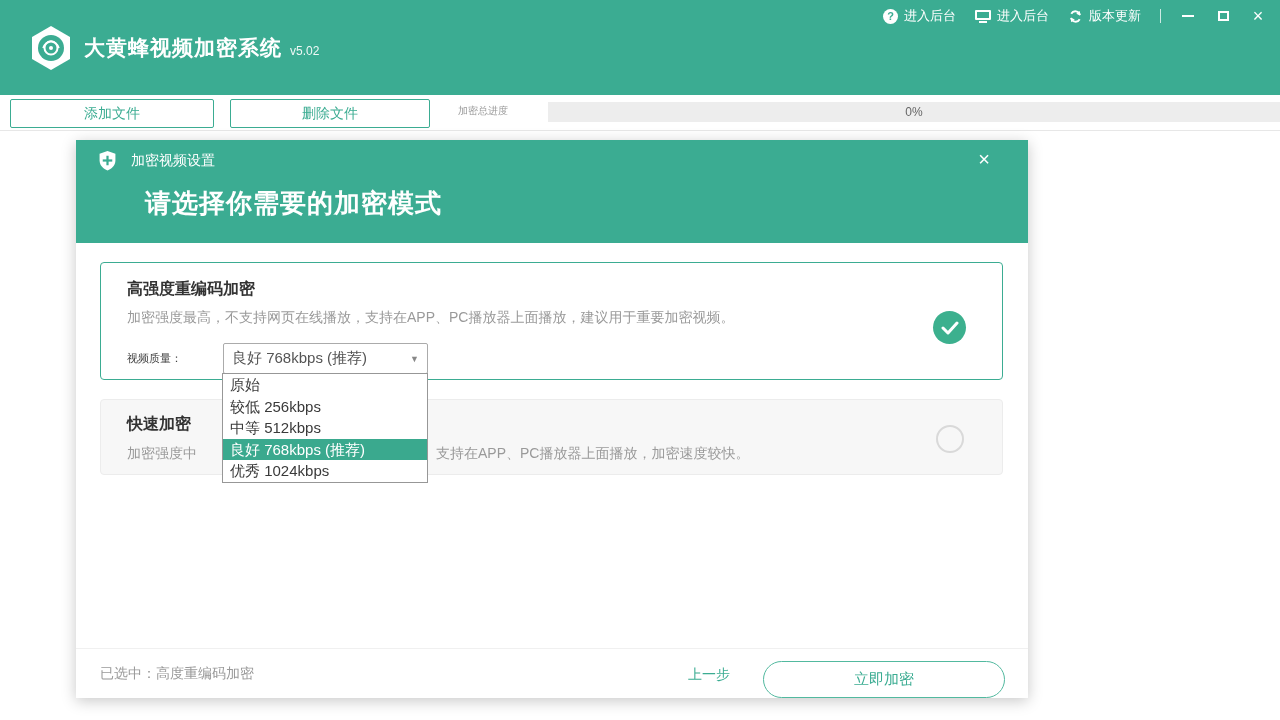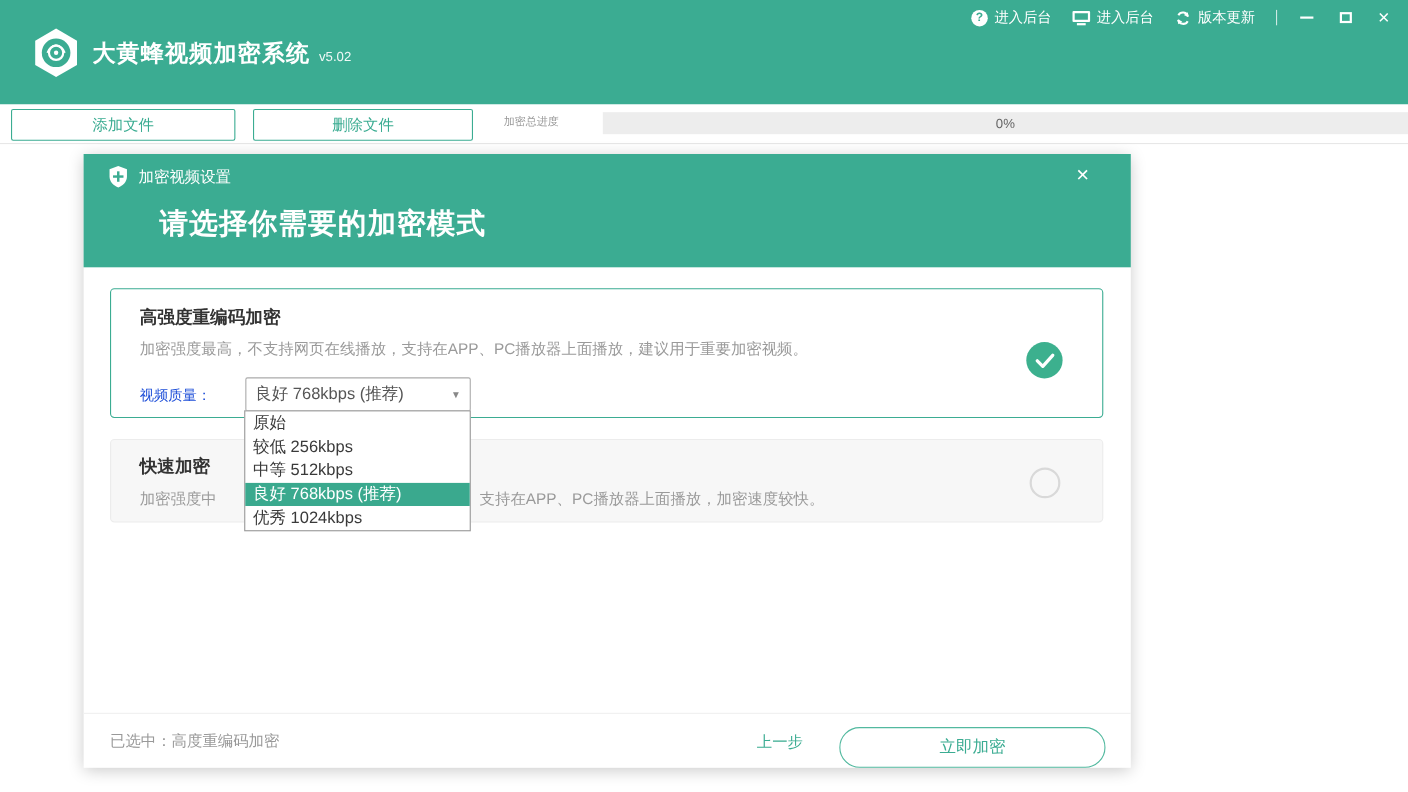--- a/index.html
+++ b/index.html
@@ -42,32 +42,32 @@
   .btn-del { left:230px; width:200px; }
   .progress-label { position:absolute; left:458px; top:9px; font-size:10px; color:#999; }
   .progress-track { position:absolute; left:548px; top:7px; width:732px; height:20px; background:#ededed; }
   .progress-text { position:absolute; left:0; top:0; width:100%; height:100%; display:flex;
     align-items:center; justify-content:center; font-size:12px; color:#666; }
 
   
   .modal { position:absolute; left:76px; top:140px; width:952px; height:558px; background:#fff;
     box-shadow:0 3px 14px rgba(0,0,0,.22); }
   .modal-header { position:absolute; left:0; top:0; width:100%; height:103px; background:#3bac92; }
-  .mh-row { position:absolute; left:22px; top:10px; display:flex; align-items:center; gap:9px; }
+  .mh-row { position:absolute; left:22px; top:10px; display:flex; align-items:center; gap:14px; }
   .mh-title { color:#fff; font-size:14px; }
   .modal-close { position:absolute; right:38px; top:8px; color:#fff; font-size:20px; cursor:pointer; }
   .modal-heading { position:absolute; left:69px; top:46px; color:#fff; font-size:26px; font-weight:bold; letter-spacing:1px; }
 
   .card { position:absolute; left:24px; width:903px; border-radius:4px; }
   .card-strong { top:122px; height:118px; background:#fff; border:1px solid #3bac92; }
   .card-fast { top:259px; height:76px; background:#f7f7f7; border:1px solid #ececec; }
   .card-title { position:absolute; left:26px; font-size:16px; font-weight:bold; color:#333; }
   .card-desc { position:absolute; font-size:14px; color:#9a9a9a; }
 
-  .quality-label { position:absolute; left:26px; top:88px; font-size:13px; color:#1d4ed8; }
+  .quality-label { position:absolute; left:26px; top:88px; font-size:11px; color:#404040; }
   .quality-select { position:absolute; left:122px; top:80px; width:205px; height:31px; background:#fff;
     border:1px solid #ababab; border-radius:2px; cursor:pointer; display:flex; align-items:center; }
   .quality-value { font-size:15px; color:#555; padding-left:8px; flex:1; }
   .chevron { font-size:9px; color:#888; padding-right:8px; }
 
   .check-circle { position:absolute; left:832px; top:48px; width:33px; height:33px; border-radius:50%;
     background:#3cb08e; display:flex; align-items:center; justify-content:center; cursor:pointer; }
   .radio-circle { position:absolute; left:835px; top:25px; width:28px; height:28px; border-radius:50%;
     border:2px solid #d9d9d9; background:transparent; cursor:pointer; }
 

